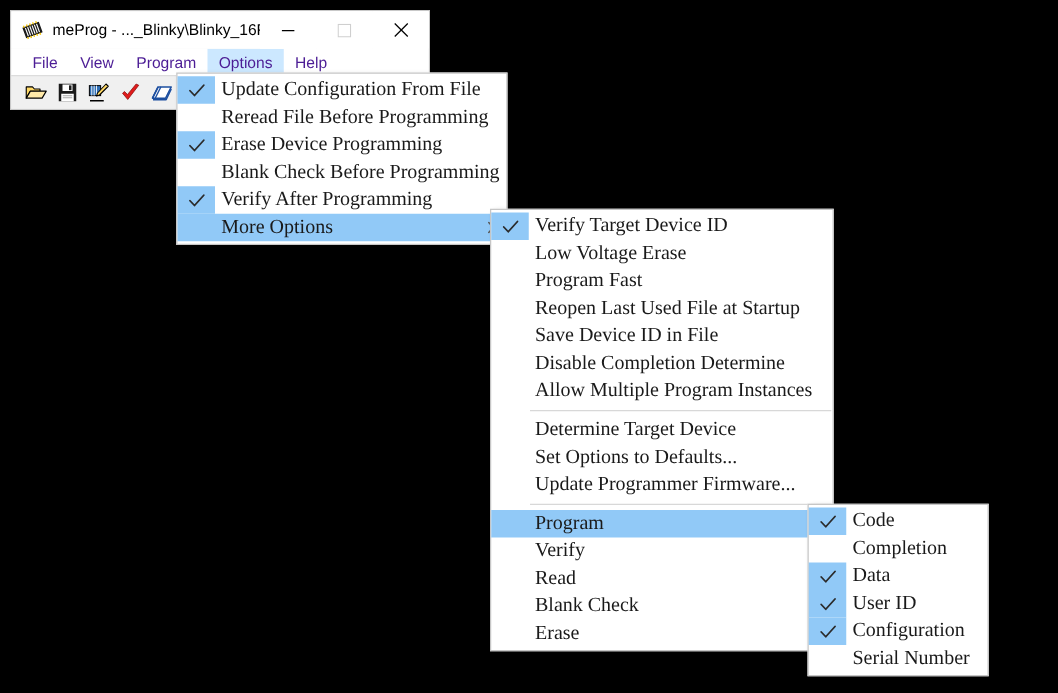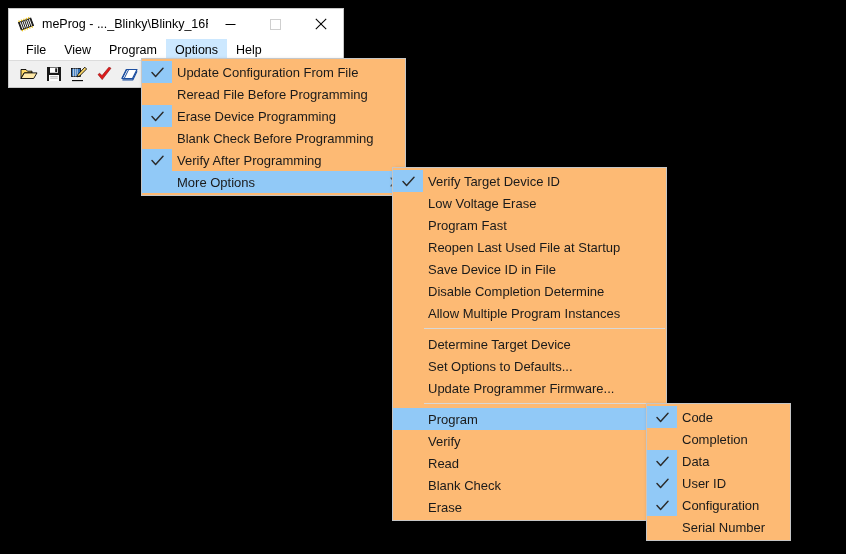--- a/index.html
+++ b/index.html
@@ -60,21 +60,21 @@
     background: #ffffff;
     display: flex;
     align-items: stretch;
     padding-left: 8px;
     border-bottom: 0;
   }
   .menu-bar-item {
     padding: 0 9px;
     display: flex; align-items: center;
     font-size: 12.5px;
-    color: #000000;
+    color: #4c1d95;
     white-space: nowrap;
   }
   .menu-bar-item.active { background: #cce8ff; }
 
   #toolbar {
     height: 27px;
     background: #f0f0f0;
     border-top: 1px solid #dcdcdc;
     display: flex;
     align-items: center;
@@ -82,26 +82,27 @@
     gap: 3px;
   }
   .tb-btn {
     width: 22px; height: 22px;
     display: flex; align-items: center; justify-content: center;
   }
 
   
   .popup {
     position: absolute;
-    background: #fdba74;
+    background: #ffffff;
     border: 1px solid #c6c6c6;
     box-shadow: 2px 2px 4px rgba(0,0,0,0.28);
     padding: 2px 0;
-    font-size: 13px;
+    font-size: 16px;
     color: #1a1a1a;
+    font-family: Liberation Serif, serif;
   }
   .mi {
     position: relative;
     height: 22px;
     display: flex;
     align-items: center;
     white-space: nowrap;
     cursor: default;
   }
   .mi.sel { background: #91c9f7; }

